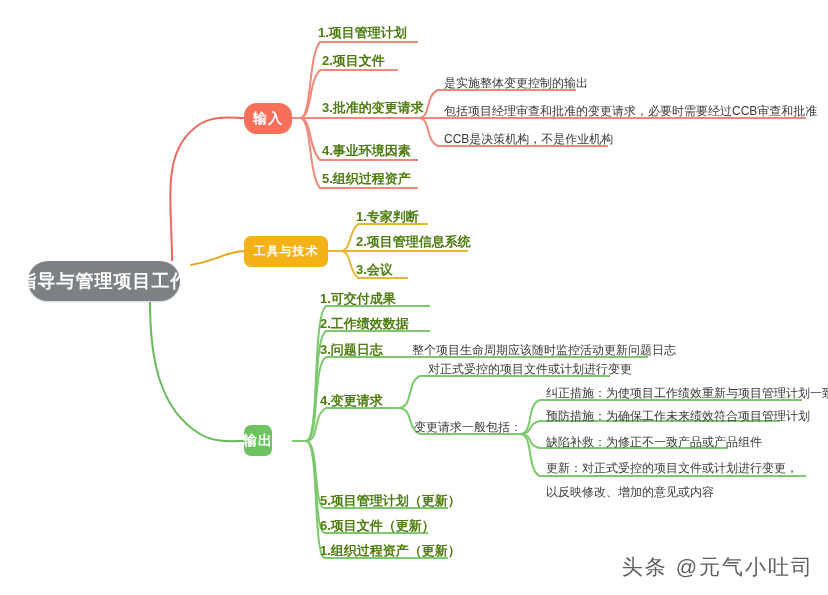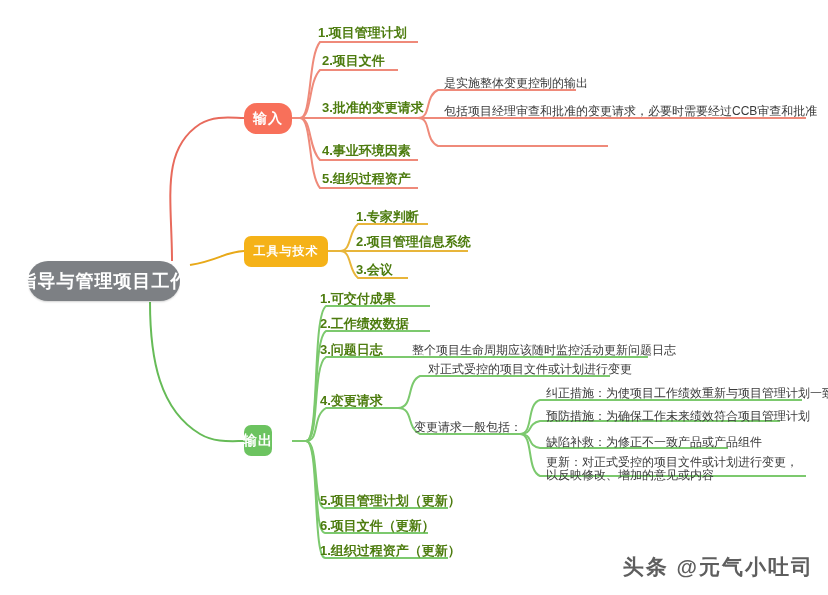--- a/index.html
+++ b/index.html
@@ -55,27 +55,27 @@
   }
   
   .detail{
     position:absolute;
     font-size:12px;
     font-weight:normal;
     color:#3a3a3a;
     white-space:nowrap;
     line-height:16px;
   }
-  .detail.wrap{white-space:normal;line-height:13px;}
+  .detail.wrap{white-space:normal;line-height:24px;}
 
   .watermark{
     position:absolute;
     right:14px;bottom:14px;
     font-size:21px;
-    font-weight:bold;
+    font-weight:normal;
     color:#5e5e5e;
     letter-spacing:2px;
     white-space:nowrap;
     margin-left:48px;
   }
 </style>
 </head>
 <body>
 
 <div id="canvas">
@@ -141,20 +141,21 @@
   </div>
 
   <div class="leaf" style="left:318px;top:25px;">1.项目管理计划</div>
   <div class="leaf" style="left:322px;top:53px;">2.项目文件</div>
   <div class="leaf" style="left:322px;top:100px;">3.批准的变更请求</div>
   <div class="leaf" style="left:322px;top:143px;">4.事业环境因素</div>
   <div class="leaf" style="left:322px;top:171px;">5.组织过程资产</div>
 
   <div class="detail" style="left:444px;top:75px;">是实施整体变更控制的输出</div>
   <div class="detail" style="left:444px;top:103px;">包括项目经理审查和批准的变更请求，必要时需要经过CCB审查和批准</div>
+  <div class="detail" style="left:444px;top:131px;">CCB是决策机构，不是作业机构</div>
 
   <div class="leaf" style="left:356px;top:209px;">1.专家判断</div>
   <div class="leaf" style="left:356px;top:234px;">2.项目管理信息系统</div>
   <div class="leaf" style="left:356px;top:262px;">3.会议</div>
 
   <div class="leaf" style="left:320px;top:291px;">1.可交付成果</div>
   <div class="leaf" style="left:320px;top:316px;">2.工作绩效数据</div>
   <div class="leaf" style="left:320px;top:342px;">3.问题日志</div>
   <div class="leaf" style="left:320px;top:393px;">4.变更请求</div>
   <div class="leaf" style="left:320px;top:493px;">5.项目管理计划（更新）</div>

